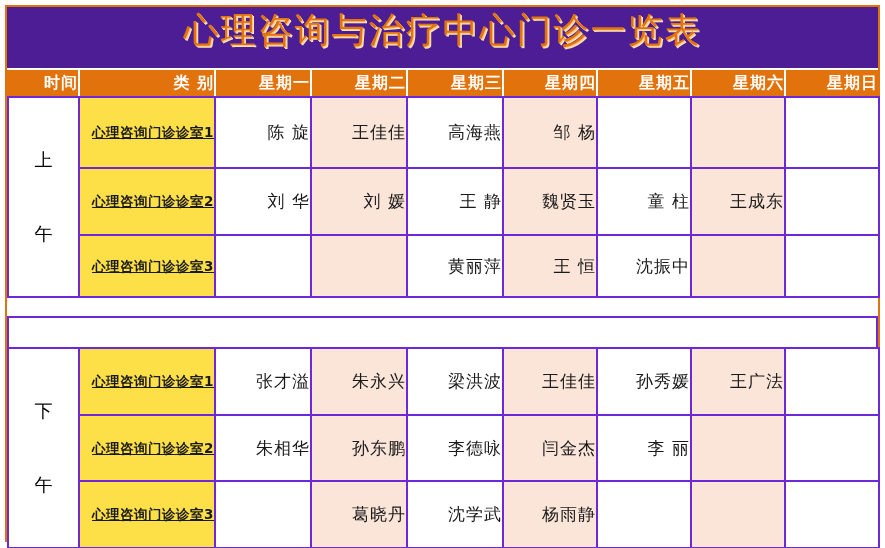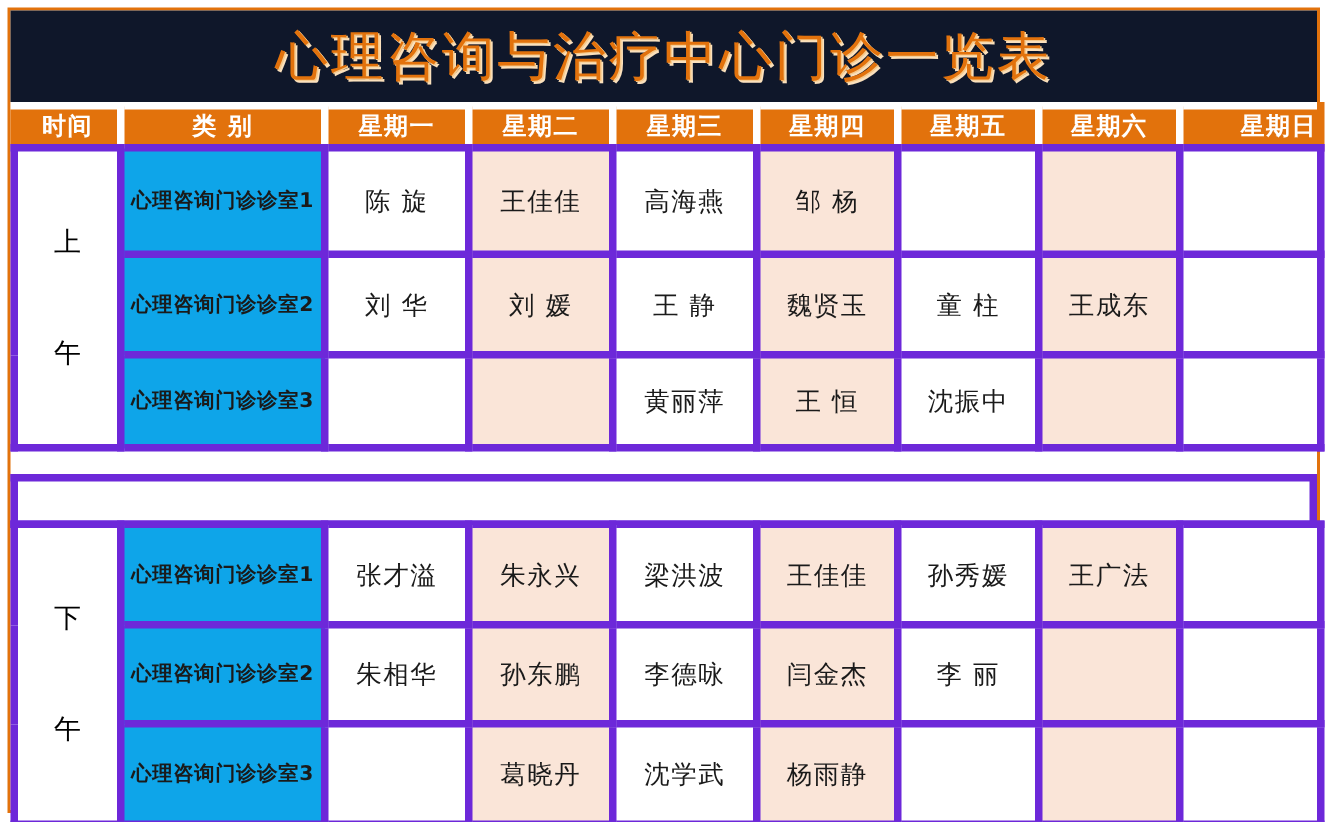--- a/index.html
+++ b/index.html
@@ -34,46 +34,46 @@
   }
 
   
   .title-bar {
     position: absolute;
     left: 0;
     top: 0;
     width: 871px;
     height: 61px;
     display: flex;
-    align-items: center;
+    align-items: flex-start;
     justify-content: center;
-    background: #0f172a;
+    background: #4c1d95;
   }
   .title-text {
     font-family: "DejaVu Sans", "Liberation Sans", sans-serif;
     font-size: 35px;
     font-weight: 400;
     color: #E2720C;
     letter-spacing: 2px;
     white-space: nowrap;
     text-shadow: 1px 1px 0 #F7C98A, 2px 2px 0 #FAE0BC;
   }
 
   
   table.sched {
     position: absolute;
     border-collapse: collapse;
     table-layout: fixed;
     width: 871px;
   }
   table.sched td,
   table.sched th {
-    border: 5px solid #6d28d9;
+    border: 2px solid #6d28d9;
     box-sizing: border-box;
-    text-align: center;
+    text-align: right;
     vertical-align: middle;
     padding: 0;
   }
 
   
   #head-table {
     top: 61px;
     left: 0;
   }
   #head-table th {
@@ -102,27 +102,28 @@
   td.timecell .stack {
     display: flex;
     flex-direction: column;
     align-items: center;
     justify-content: center;
     gap: 56px;
   }
   td.timecell .stack span { display: block; }
 
   td.catcell {
-    background: #0ea5e9;
+    background: #fde047;
     font-size: 13.5px;
     font-weight: 700;
     color: #1a1a1a;
     line-height: 1.35;
     padding: 0 6px;
     letter-spacing: 0.5px;
+    text-decoration: underline;
   }
 
   td.namecell {
     font-size: 17px;
     color: #1a1a1a;
     letter-spacing: 1px;
     background: #ffffff;
   }
   td.namecell.shaded { background: #FAE5D8; }
 

